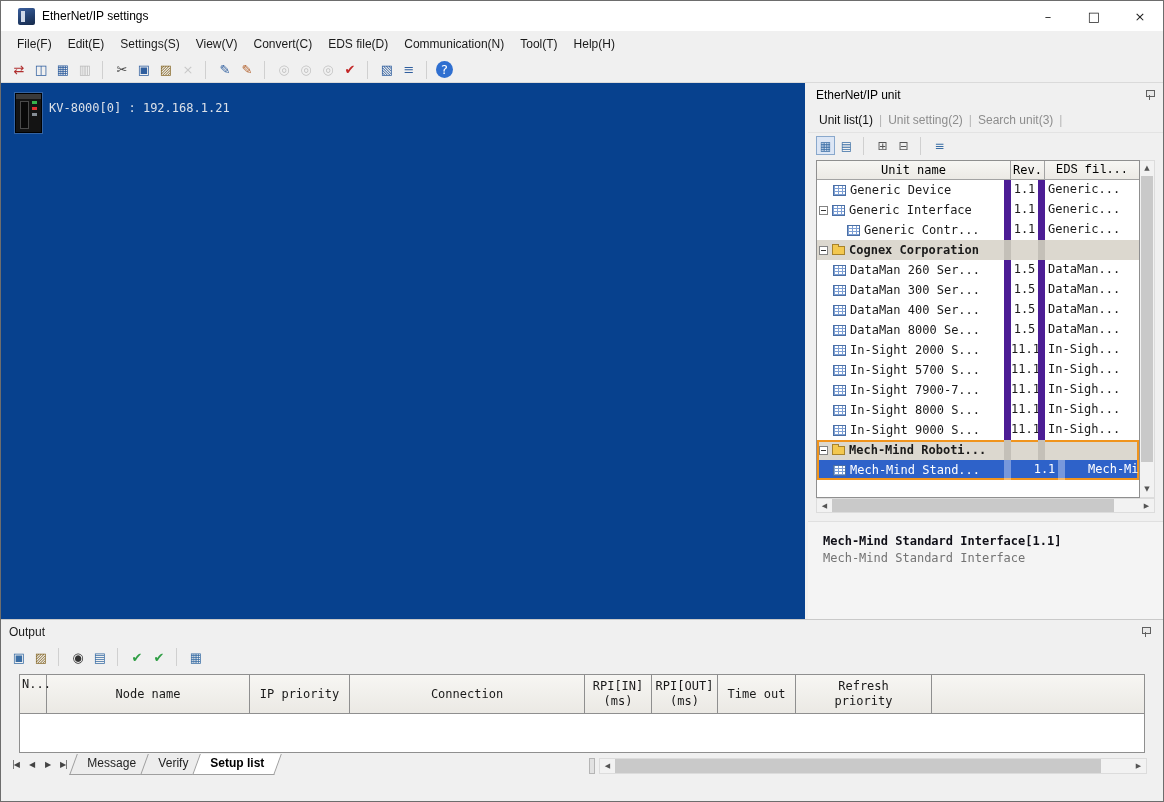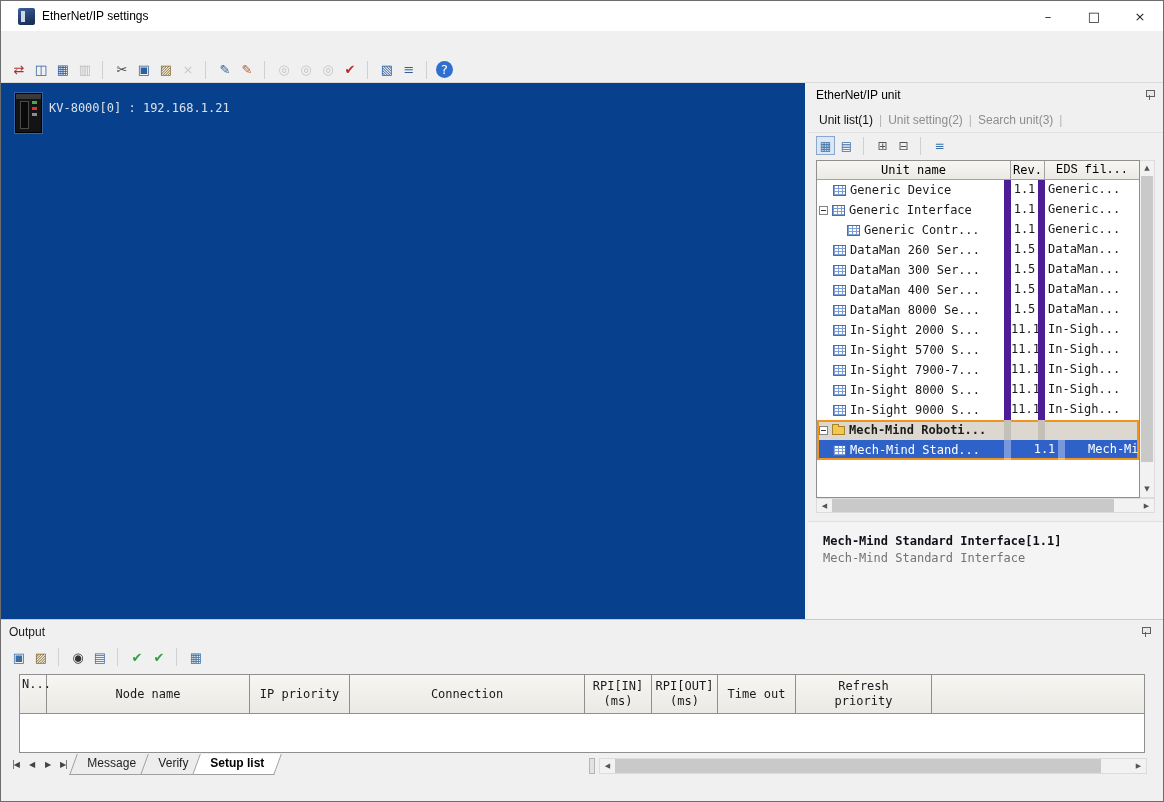--- a/index.html
+++ b/index.html
@@ -129,20 +129,31 @@
   <div class="titlebar">
     <span class="app-icon"></span>
     <span class="win-title">EtherNet/IP settings</span>
     <div class="win-controls">
       <div class="wc">–</div>
       <div class="wc">□</div>
       <div class="wc">×</div>
     </div>
   </div>
 
+  <div class="menubar">
+      <div class="menu-item">File(F)</div>
+      <div class="menu-item">Edit(E)</div>
+      <div class="menu-item">Settings(S)</div>
+      <div class="menu-item">View(V)</div>
+      <div class="menu-item">Convert(C)</div>
+      <div class="menu-item">EDS file(D)</div>
+      <div class="menu-item">Communication(N)</div>
+      <div class="menu-item">Tool(T)</div>
+      <div class="menu-item">Help(H)</div>
+    </div>
   <div class="toolbar">
       <span class="tbi">
         <i class="glyph" style="color: rgb(176, 46, 46);">⇄</i>
       </span>
       <span class="tbi">
         <i class="glyph" style="color: rgb(47, 94, 158);">◫</i>
       </span>
       <span class="tbi">
         <i class="glyph" style="color: rgb(47, 94, 158);">▦</i>
       </span>
@@ -261,20 +272,29 @@
               <div class="u-c c2">Generic...</div>
             </div>
             <div class="u-row unit">
               <div class="u-c c0 ind2">
                 <span class="uicon"></span>
                 <span class="u-label">Generic Contr...</span>
               </div>
               <div class="u-c c1">1.1</div>
               <div class="u-c c2">Generic...</div>
             </div>
+            <div class="u-row group">
+              <div class="u-c c0 ind0">
+                <span class="expander"></span>
+                <span class="folder"></span>
+                <span class="u-label">Cognex Corporation</span>
+              </div>
+              <div class="u-c c1"></div>
+              <div class="u-c c2"></div>
+            </div>
             <div class="u-row unit">
               <div class="u-c c0 ind1">
                 <span class="uicon"></span>
                 <span class="u-label">DataMan 260 Ser...</span>
               </div>
               <div class="u-c c1">1.5</div>
               <div class="u-c c2">DataMan...</div>
             </div>
             <div class="u-row unit">
               <div class="u-c c0 ind1">

